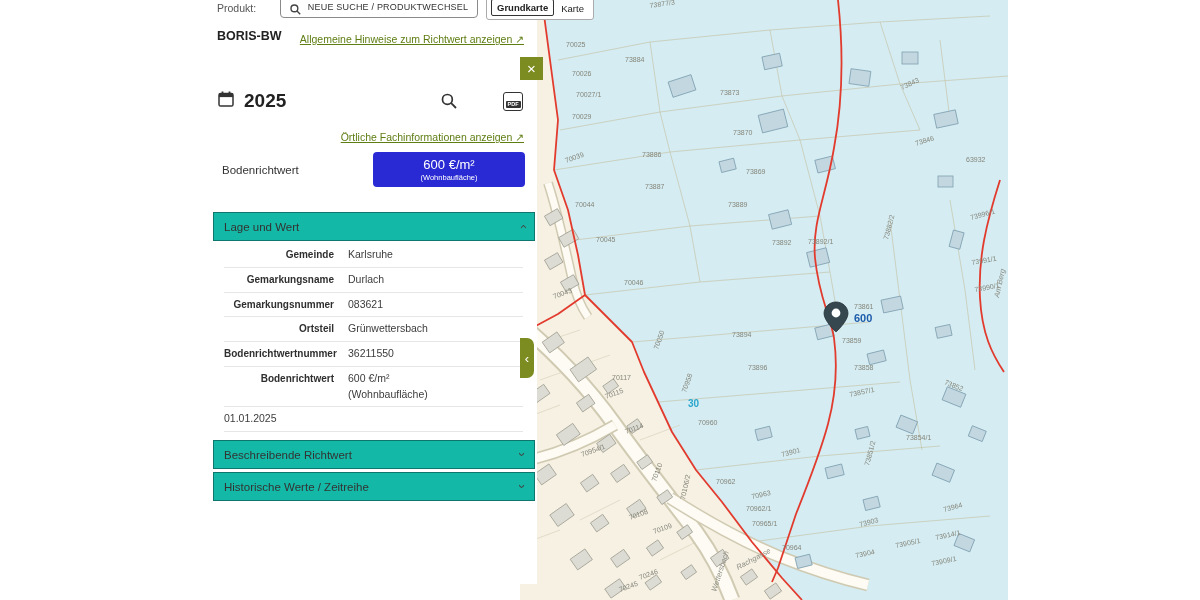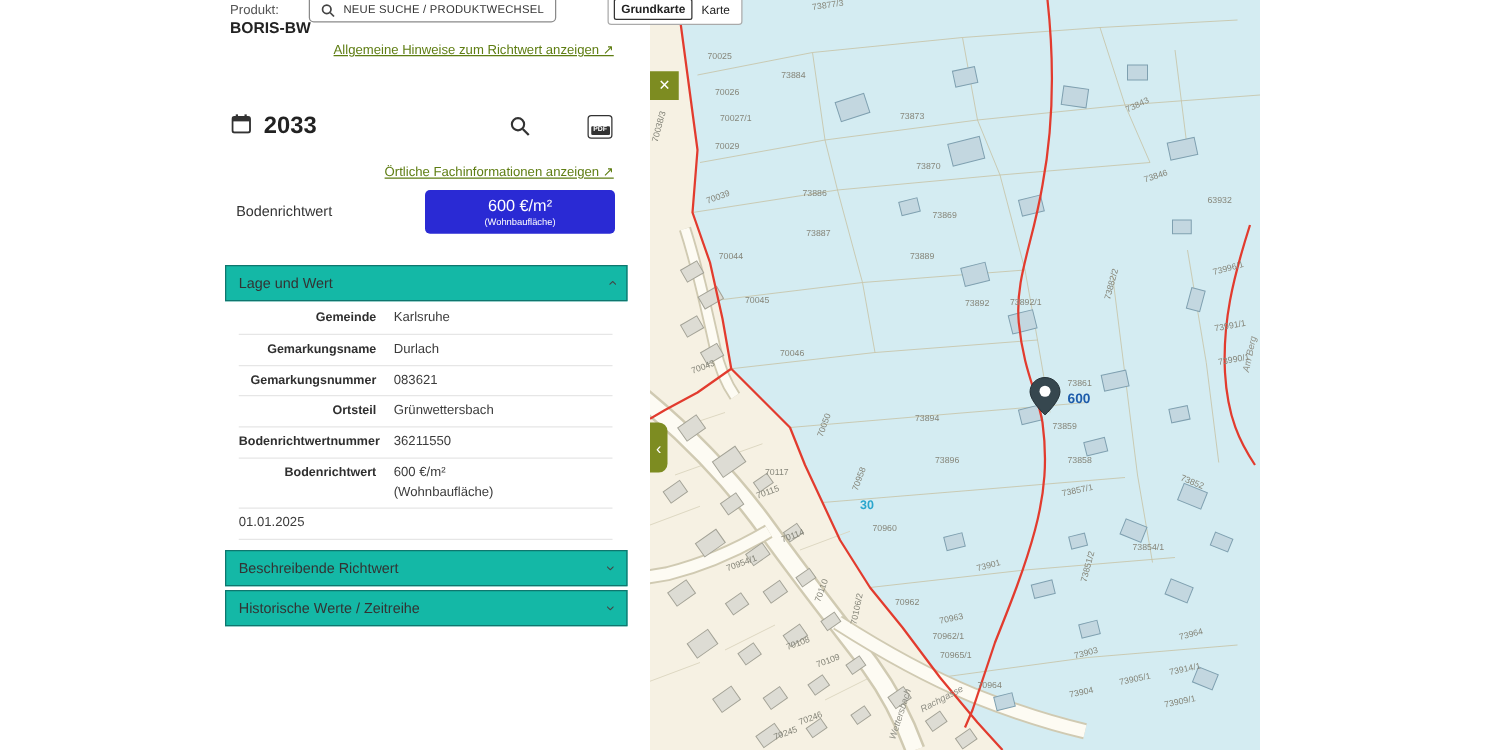--- a/index.html
+++ b/index.html
@@ -1,23 +1,23 @@
 <!DOCTYPE html>
 <html><head>
 <meta charset="utf-8">
 <style>
   html,body{margin:0;padding:0;}
   body{width:1200px;height:600px;background:#fff;font-family:"Liberation Sans",sans-serif;overflow:hidden;position:relative;}
   #app{position:relative;width:1200px;height:600px;overflow:hidden;}
 
   
-  #panel{position:absolute;left:169px;top:0;width:335px;height:584px;background:#fff;z-index:5;}
+  #panel{position:absolute;left:202px;top:0;width:335px;height:584px;background:#fff;z-index:5;}
   .top-product{position:absolute;left:15px;top:2px;}
   .product-label{font-size:10.5px;color:#555;}
-  .product-name{font-size:12.5px;font-weight:bold;color:#222;margin-top:1px;}
+  .product-name{font-size:12.5px;font-weight:bold;color:#222;margin-top:15px;}
   .search-pill{position:absolute;left:78px;top:-16px;width:198px;height:34px;border:1px solid #8a8a8a;border-radius:4px;background:#fff;box-sizing:border-box;display:flex;align-items:flex-end;justify-content:center;gap:7px;padding-bottom:5px;cursor:pointer;}
   .search-pill .pill-text{font-size:9px;color:#333;letter-spacing:.2px;}
   .mag-icon{width:11px;height:11px;display:inline-block;}
   .hints-link{position:absolute;right:13px;top:33px;font-size:10.5px;}
   a.green{color:#5e7d12;text-decoration:underline;cursor:pointer;}
 
   .tabs{position:absolute;left:0;right:0;top:53px;height:23px;border-bottom:1px solid #ccc;padding-left:16px;box-sizing:content-box;}
   .tab{display:inline-block;font-size:11px;color:#555;padding:5px 9px 5px;cursor:pointer;}
   .tab.active{color:#222;font-weight:bold;border-bottom:2px solid #3d3d3d;}
 
@@ -93,21 +93,21 @@
 
     <div class="year-row">
       <span>
         <svg width="16" height="16" viewBox="0 0 16 16">
             <rect x="1" y="2.5" width="14" height="12.5" rx="1.6" fill="none" stroke="#333" stroke-width="1.5"></rect>
             <rect x="1" y="2.5" width="14" height="3.6" fill="#333"></rect>
             <rect x="3.6" y="0.5" width="1.8" height="3.4" fill="#333"></rect>
             <rect x="10.6" y="0.5" width="1.8" height="3.4" fill="#333"></rect>
           </svg>
       </span>
-      <span class="year-text">2033</span>
+      <span class="year-text">2025</span>
       <span class="icon-btn icon-search">
         <svg width="16" height="16" viewBox="0 0 16 16">
             <circle cx="6.4" cy="6.4" r="4.9" fill="none" stroke="#333" stroke-width="1.7"></circle>
             <line x1="10.2" y1="10.2" x2="15" y2="15" stroke="#333" stroke-width="1.8"></line>
           </svg>
       </span>
       <span class="icon-btn pdf-icon">
         <span class="pdf-bar">PDF</span>
       </span>
     </div>

